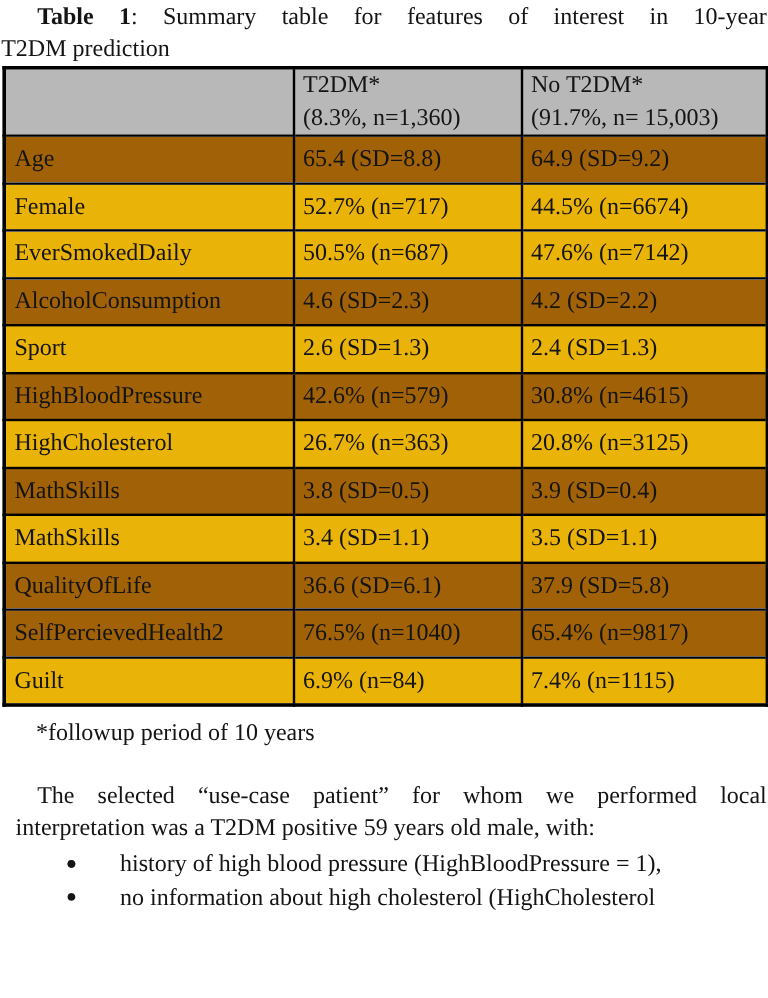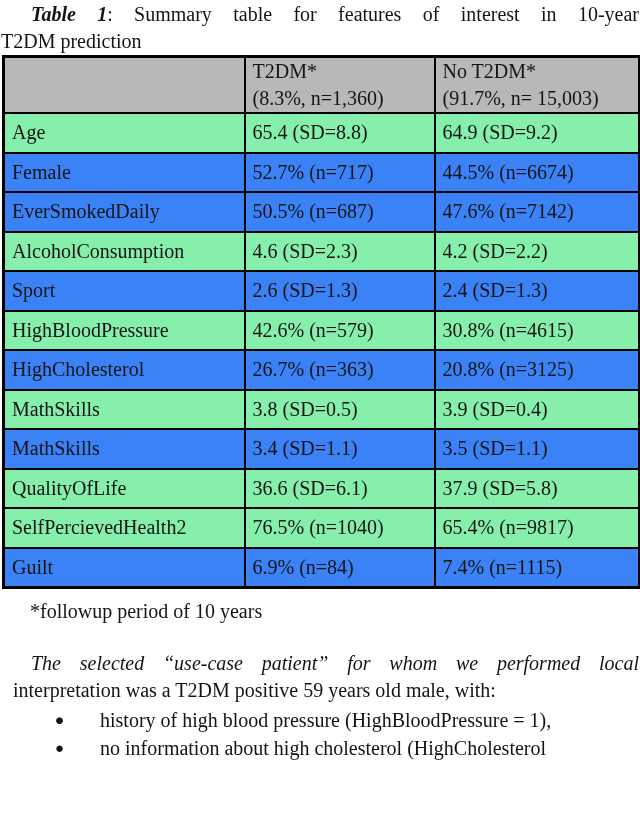--- a/index.html
+++ b/index.html
@@ -10,49 +10,49 @@
     font-size: 20px;
   }
   .page { position: relative; width: 640px; height: 832px; }
 
   
   .title-block { margin: 1px 1px 0 1px; }
   .title-line1 {
     text-align: justify; text-align-last: justify;
     text-indent: 30px; line-height: 27px; white-space: normal;
   }
-  .title-line1 .bold { font-weight: bold; font-style: italic; }
+  .title-line1 .bold { font-weight: bold; }
   .title-line2 { line-height: 26px; }
 
   
   table.summary {
     border-collapse: collapse; table-layout: fixed;
     width: 636px; margin-left: 2px; margin-top: 1px;
     border: 3px solid #000;
   }
   table.summary th, table.summary td {
     border: 2px solid #000;
     padding: 0 0 0 7px;
     text-align: left; font-weight: normal;
     vertical-align: middle;
     overflow: hidden; white-space: nowrap;
   }
   tr.header-row { height: 44px; background: #b8b8b8; }
   tr.header-row th div { line-height: 27px; }
-  tr.data-row { height: 39.5px; background: #86efac; }
-  tr.data-row.shade { background: #3b82f6; }
+  tr.data-row { height: 39.5px; background: #a16207; }
+  tr.data-row.shade { background: #eab308; }
 
   
   .footnote { margin: 9px 0 15px 30px; line-height: 26px; }
 
   
   .para { margin: 26px 1px 0 1px; }
   .para-line1 {
     text-align: justify; text-align-last: justify;
-    text-indent: 30px; line-height: 27px; font-style: italic;
+    text-indent: 30px; line-height: 27px;
   }
   .para-line2 { line-height: 27px; padding-left: 12px; }
 
   
   .bullets { margin-top: 2px; }
   .bullet-row { position: relative; line-height: 28px; padding-left: 100px; white-space: nowrap; }
   .bullet-dot {
     position: absolute; left: 55px; top: 0;
     font-size: 15px; line-height: 28px;
   }

